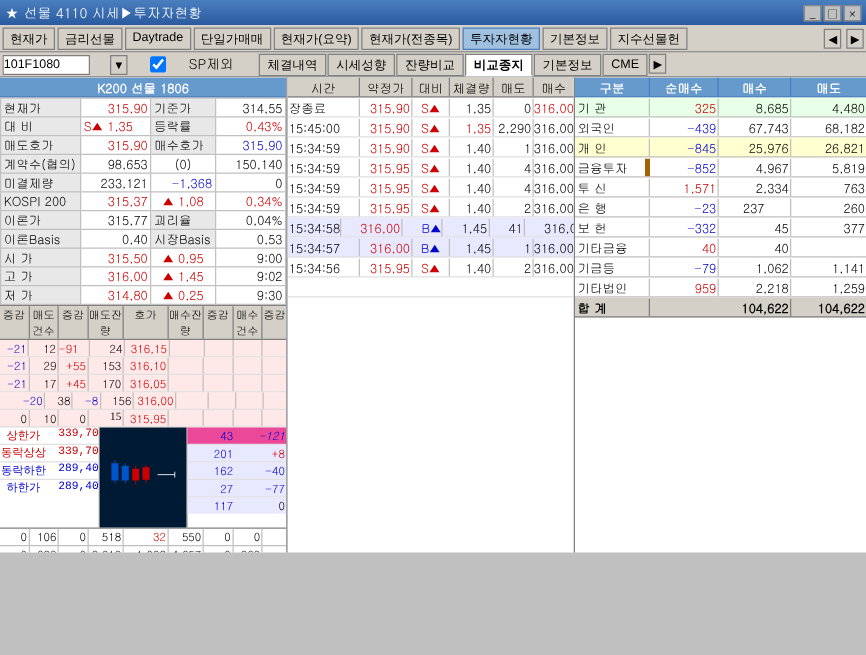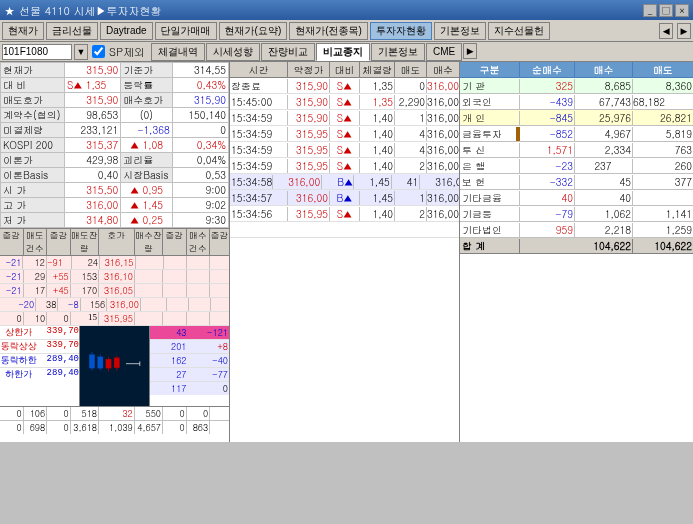--- a/index.html
+++ b/index.html
@@ -64,21 +64,21 @@
       border-bottom: 1px solid white;
       font-weight: bold;
     }
     .secondary-bar {
       background: #d4d0c8;
       height: 20px;
       display: flex;
       align-items: center;
       padding: 0 2px;
       border-bottom: 1px solid #808080;
-      gap: 2px;
+      gap: 16px;
     }
     table {
       border-collapse: collapse;
       width: 100%;
       font-size: 10px;
     }
     td, th {
       border: 1px solid #c0c0c0;
       padding: 0 2px;
       height: 15px;
@@ -142,20 +142,21 @@
     <button class="tab">기본정보</button>
     <button class="tab">CME</button>
     <button class="small-btn">▶</button>
   </span>
 </div>
 
 <div style="display:flex; height:380px; background:white;">
 
   <div style="width:230px; border-right:1px solid #808080; overflow:hidden;">
 
+    <div style="background:#6699cc;color:white;font-weight:bold;text-align:center;height:16px;font-size:10px;border-bottom:1px solid #4a7fbf;display:flex;align-items:center;justify-content:center;">K200 선물 1806</div>
 
     <table style="font-size:10px;border-collapse:collapse;width:100%;">
       <tbody>
           <tr>
         <td class="label-cell" style="width:60px;">현재가</td>
         <td class="red right" style="width:55px;">315,90</td>
         <td class="label-cell" style="width:40px;">기준가</td>
         <td class="right" style="width:55px;">314,55</td>
       </tr>
       <tr>
@@ -183,21 +184,21 @@
         <td class="right">0</td>
       </tr>
       <tr>
         <td class="label-cell">KOSPI 200</td>
         <td class="red right">315,37</td>
         <td class="red center">▲ 1,08</td>
         <td class="red right">0,34%</td>
       </tr>
       <tr>
         <td class="label-cell">이론가</td>
-        <td class="right">429,98</td>
+        <td class="right">315,77</td>
         <td class="label-cell">괴리율</td>
         <td class="right">0,04%</td>
       </tr>
       <tr>
         <td class="label-cell">이론Basis</td>
         <td class="right">0,40</td>
         <td class="label-cell">시장Basis</td>
         <td class="right">0,53</td>
       </tr>
       <tr>
@@ -334,21 +335,21 @@
             <line x1="80" y1="44" x2="80" y2="50" stroke="#cc0000" stroke-width="1.5"></line>
 
             <line x1="100" y1="35" x2="130" y2="35" stroke="#ffffff" stroke-width="1.5"></line>
             <line x1="130" y1="30" x2="130" y2="40" stroke="#ffffff" stroke-width="1.5"></line>
           </svg>
         </div>
 
         <div style="width:80px;border-left:1px solid #808080;font-size:9px;">
           <div style="display:flex;border-bottom:1px solid #e0e0e0;background:#ec4899;">
             <div style="width:38px;color:#00c;text-align:right;padding-right:1px;">43</div>
-            <div style="width:42px;color:#00c;text-align:right;padding-right:1px;">-121</div>
+            <div style="width:42px;color:#00c;text-align:right;padding-right:1px;font-style:italic;">-121</div>
           </div>
           <div style="display:flex;border-bottom:1px solid #e0e0e0;background:#e8e8ff;">
             <div style="width:38px;color:#00c;text-align:right;padding-right:1px;">201</div>
             <div style="width:42px;color:#c00;text-align:right;padding-right:1px;">+8</div>
           </div>
           <div style="display:flex;border-bottom:1px solid #e0e0e0;background:#e8e8ff;">
             <div style="width:38px;color:#00c;text-align:right;padding-right:1px;">162</div>
             <div style="width:42px;color:#00c;text-align:right;padding-right:1px;">-40</div>
           </div>
           <div style="display:flex;border-bottom:1px solid #e0e0e0;background:#e8e8ff;">
@@ -493,28 +494,28 @@
       <div style="width:58px;border-right:1px solid #4a7fbf;display:flex;align-items:center;justify-content:center;">매수</div>
       <div style="width:60px;display:flex;align-items:center;justify-content:center;">매도</div>
     </div>
 
     <div style="font-size:10px;">
 
       <div style="display:flex;border-bottom:1px solid #c0c0c0;height:16px;align-items:center;background:#e8ffe8;">
         <div style="width:60px;border-right:1px solid #c0c0c0;padding-left:2px;">기  관</div>
         <div style="width:55px;border-right:1px solid #c0c0c0;text-align:right;color:#c00;padding-right:1px;">325</div>
         <div style="width:58px;border-right:1px solid #c0c0c0;text-align:right;padding-right:1px;">8,685</div>
-        <div style="width:60px;text-align:right;padding-right:1px;">8,360</div>
+        <div style="width:60px;text-align:right;padding-right:1px;">4,480</div>
       </div>
 
       <div style="display:flex;border-bottom:1px solid #c0c0c0;height:16px;align-items:center;">
         <div style="width:60px;border-right:1px solid #c0c0c0;padding-left:2px;">외국인</div>
         <div style="width:55px;border-right:1px solid #c0c0c0;text-align:right;color:#00c;padding-right:1px;">-439</div>
         <div style="width:58px;border-right:1px solid #c0c0c0;text-align:right;padding-right:1px;">67,743</div>
-        <div style="width:60px;text-align:left;padding-right:1px;">68,182</div>
+        <div style="width:60px;text-align:right;padding-right:1px;">68,182</div>
       </div>
 
       <div style="display:flex;border-bottom:1px solid #c0c0c0;height:16px;align-items:center;background:#ffffd0;">
         <div style="width:60px;border-right:1px solid #c0c0c0;padding-left:2px;">개  인</div>
         <div style="width:55px;border-right:1px solid #c0c0c0;text-align:right;color:#00c;padding-right:1px;">-845</div>
         <div style="width:58px;border-right:1px solid #c0c0c0;text-align:right;padding-right:1px;">25,976</div>
         <div style="width:60px;text-align:right;padding-right:1px;">26,821</div>
       </div>
 
       <div style="display:flex;border-bottom:1px solid #c0c0c0;height:16px;align-items:center;">

